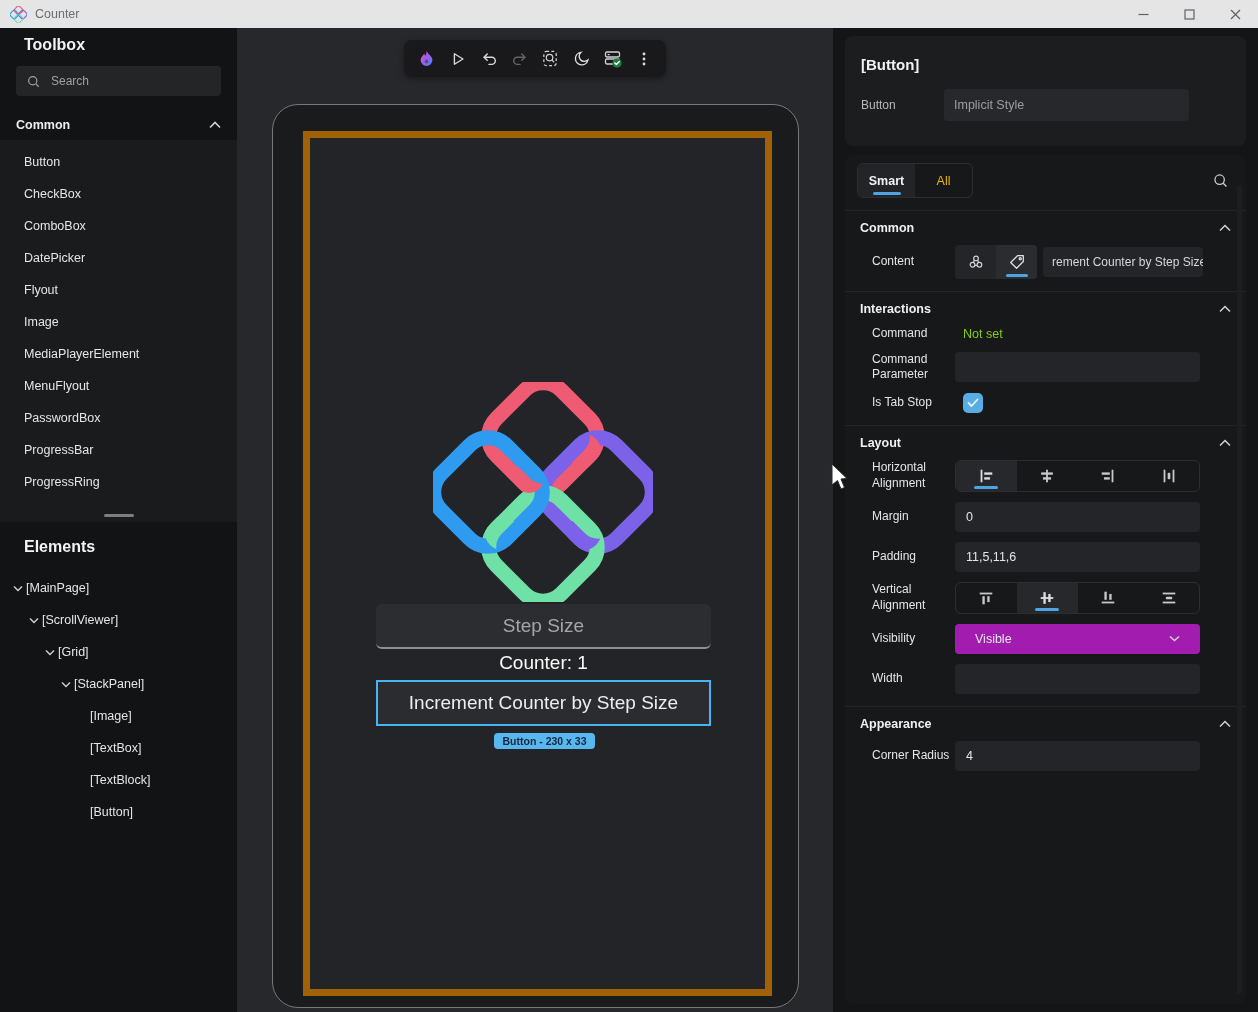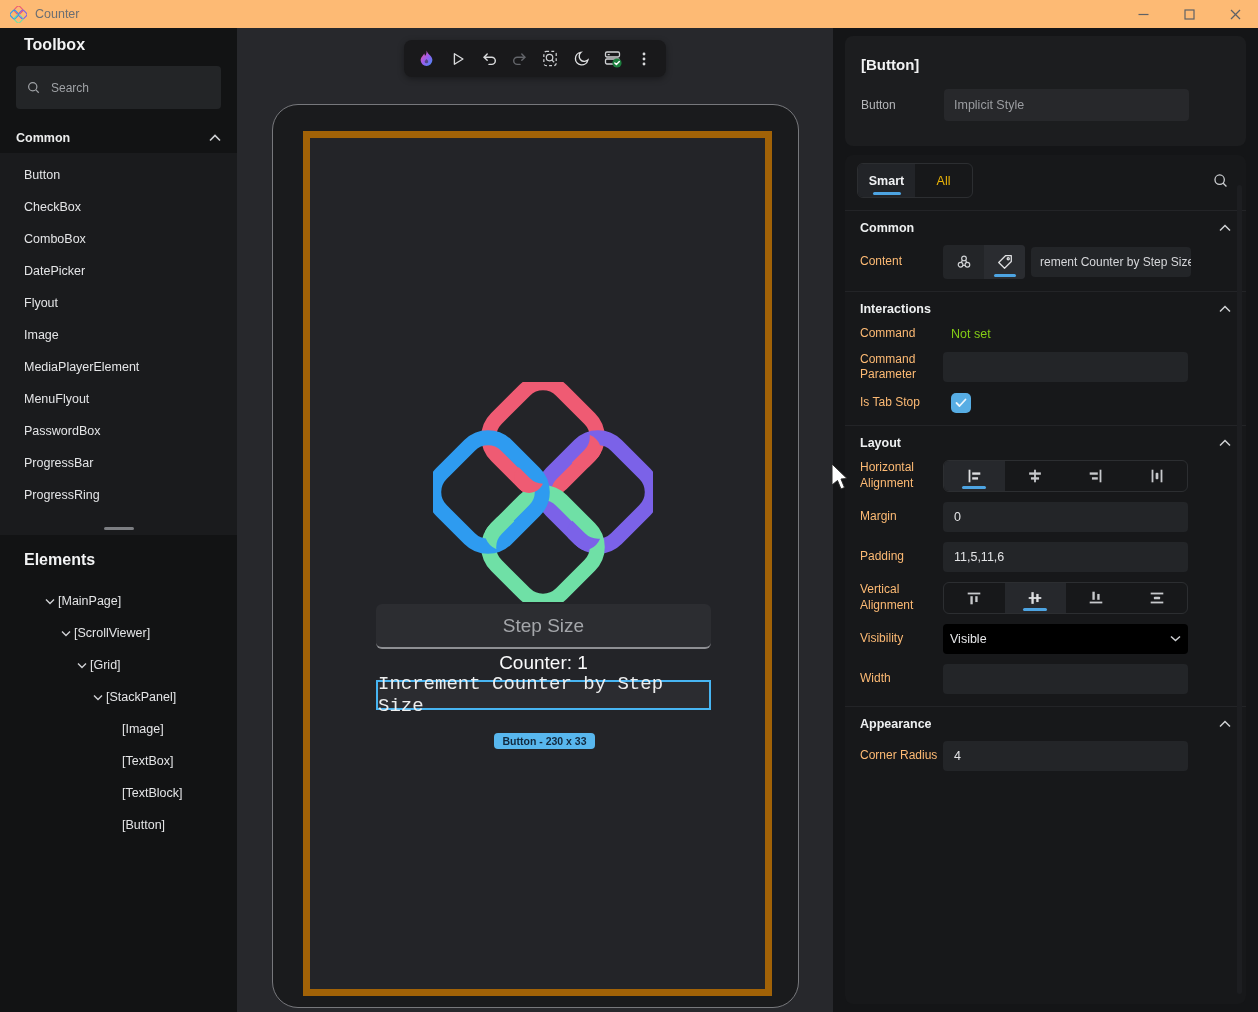--- a/index.html
+++ b/index.html
@@ -1,51 +1,51 @@
 <!DOCTYPE html>
 <html><head>
 <meta charset="utf-8">
 <style>
   * { margin:0; padding:0; box-sizing:border-box; }
   html,body { width:1258px; height:1012px; overflow:hidden; background:#0d0d0e;
     font-family:"Liberation Sans", sans-serif; }
   .app { position:relative; width:1258px; height:1012px; }
 
   
-  .titlebar { position:absolute; top:0; left:0; right:0; height:28px; background:#fdba74;
+  .titlebar { position:absolute; top:0; left:0; right:0; height:28px; background:#e5e5e5;
     display:flex; align-items:center; }
   .titlebar .app-icon { width:17px; height:17px; margin-left:10px; }
   .titlebar .title { margin-left:8px; font-size:12.5px; color:#6b6e72; }
   .win-controls { margin-left:auto; display:flex; height:100%; }
   .win-btn { width:46px; height:100%; display:flex; align-items:center; justify-content:center; }
   .win-btn svg { stroke:#5f6266; }
 
   
   .main { position:absolute; top:28px; left:0; right:0; bottom:0; display:flex; }
   .sidebar { width:237px; background:#121314; flex:none; display:flex; flex-direction:column; overflow:hidden; }
   .canvas { flex:1; position:relative; background:#27282c; overflow:hidden; }
   .inspector { width:425px; flex:none; background:#141517; position:relative; overflow:hidden; }
 
   
   .tb-title { font-size:16px; font-weight:bold; color:#f2f3f4; padding:8px 0 0 24px; }
-  .tb-search { margin:12px 16px 14px 16px; height:43px; background:#232527; border-radius:4px;
+  .tb-search { margin:12px 16px 14px 16px; height:30px; background:#232527; border-radius:4px;
     display:flex; align-items:center; padding:0 10px; }
   .tb-search svg { flex:none; }
   .tb-search input { background:transparent; border:none; outline:none; color:#cfd1d3;
     font-size:12px; margin-left:10px; width:140px; font-family:"Liberation Sans",sans-serif; }
   .tb-search input::placeholder { color:#9fa2a6; }
   .group-header { height:30px; display:flex; align-items:center; padding:0 16px; }
   .group-header .gh-label { font-size:12.5px; font-weight:bold; color:#eceded; }
   .group-header svg { margin-left:auto; }
   .tb-list { background:#1a1b1d; padding:6px 0 10px 0; }
   .tb-item { height:32px; line-height:32px; padding-left:24px; font-size:12.5px; color:#e4e5e7; cursor:default; }
   .splitter { height:14px; background:#1a1b1d; display:flex; align-items:center; justify-content:center; }
   .splitter .grip { width:30px; height:3px; border-radius:2px; background:#7c7e82; }
   .el-title { font-size:16px; font-weight:bold; color:#f2f3f4; padding:16px 0 10px 24px; }
-  .tree { padding-top:6px;padding-left:32px; }
+  .tree { padding-top:6px; }
   .tree-row { height:32px; display:flex; align-items:center; font-size:12.5px; color:#e4e5e7; }
   .tree-row .twisty { width:16px; display:flex; align-items:center; justify-content:center; flex:none; }
 
   
   .cv-toolbar { position:absolute; top:12px; left:50%; transform:translateX(-50%);
     background:#19191b; border-radius:8px; height:37px; display:flex; align-items:center;
     padding:0 9px; gap:4px; box-shadow:0 2px 6px rgba(0,0,0,.35); }
   .cv-btn { width:27px; height:29px; display:flex; align-items:center; justify-content:center; border-radius:5px; }
 
   
@@ -53,23 +53,23 @@
     border:1.5px solid #77787c; border-radius:26px; background:#1a1b1d; }
   .screen { position:absolute; left:30px; top:26px; width:469px; height:865px;
     border:7px solid #a16207; background:#232428; }
   .logo { position:absolute; left:123px; top:244px; width:220px; height:220px; }
   .dv-textbox { position:absolute; left:66px; top:466px; width:335px; height:45px;
     background:#2c2d31; border-radius:6px; border-bottom:2px solid #8e8f93;
     display:flex; align-items:center; justify-content:center;
     font-size:19px; color:#a4a6aa; }
   .dv-counter { position:absolute; left:66px; top:514px; width:335px; text-align:center;
     font-size:19px; color:#fbfbfc; }
-  .dv-button { position:absolute; left:66px; top:542px; width:335px; height:30px;
+  .dv-button { position:absolute; left:66px; top:542px; width:335px; height:46px;
     background:#2b2c30; border:2px solid #47b5f2; display:flex; align-items:center;
-    justify-content:center; font-size:19px; color:#eceded;font-family:Liberation Mono, monospace; }
+    justify-content:center; font-size:19px; color:#eceded; }
   .dv-badge { position:absolute; left:0; top:595px; width:469px; display:flex; justify-content:center; }
   .dv-badge span { background:#58b7ee; color:#12283d; font-size:10.5px; padding:2px 8px;
     border-radius:4px; font-weight:bold; }
 
   
   .card { position:absolute; left:12px; right:12px; background:#1c1d1f; border-radius:8px; }
   .card.header-card { top:8px; height:110px; }
   .card.props-card { top:127px; bottom:8px; background:#17181a; }
   .hdr-name { font-size:15px; font-weight:bold; color:#f1f2f3; padding:20px 0 0 16px; }
   .hdr-style-row { display:flex; align-items:center; margin:16px 16px 0 16px; }
@@ -85,21 +85,21 @@
   .tab.active::after { content:""; position:absolute; bottom:2px; left:50%; transform:translateX(-50%);
     width:28px; height:3px; border-radius:2px; background:#4da4e2; }
   .tabs-row .search-btn { margin-left:auto; width:28px; height:28px; display:flex; align-items:center; justify-content:center; }
 
   .section { border-top:1px solid #232427; margin-top:12px; padding:0 15px; }
   .section:first-of-type { border-top:none; }
   .sec-header { height:34px; display:flex; align-items:center; }
   .sec-title { font-size:12.5px; font-weight:bold; color:#eef0f1; }
   .sec-header svg { margin-left:auto; }
   .prow { display:flex; align-items:center; margin-bottom:10px; }
-  .prow .lbl { width:83px; flex:none; font-size:12px; color:#fdba74; line-height:1.3; }
+  .prow .lbl { width:83px; flex:none; font-size:12px; color:#e5e5e5; line-height:1.3;margin-left:12px; }
   .tinput { width:245px; height:30px; background:#232528; border-radius:4px; display:flex;
     align-items:center; padding:0 11px; font-size:12.5px; color:#e3e4e6; overflow:hidden; white-space:nowrap; }
   .value-text { font-size:12.5px; color:#84cc16; padding-left:8px; }
 
   .content-ctrls { display:flex; align-items:center; gap:6px;justify-content:flex-end; }
   .toggle-group { display:flex; background:#232528; border-radius:4px; overflow:hidden; height:34px; }
   .tg-btn { width:41px; display:flex; align-items:center; justify-content:center; position:relative; }
   .tg-btn.active { background:#2a2c30; }
   .tg-btn.active::after { content:""; position:absolute; bottom:2px; left:50%; transform:translateX(-50%);
     width:22px; height:3px; border-radius:2px; background:#4da4e2; }
@@ -108,22 +108,22 @@
 
   .checkbox { width:20px; height:20px; background:#57ade4; border-radius:5px; margin-left:8px;
     display:flex; align-items:center; justify-content:center; }
 
   .seg { display:flex; border:1px solid #2c2e31; border-radius:6px; overflow:hidden; width:245px; height:32px; }
   .seg-btn { flex:1; display:flex; align-items:center; justify-content:center; position:relative; }
   .seg-btn.active { background:#26282c; }
   .seg-btn.active::after { content:""; position:absolute; bottom:2px; left:50%; transform:translateX(-50%);
     width:24px; height:3px; border-radius:2px; background:#4da4e2; }
 
-  .select { width:245px; height:30px; background:#000000; border-radius:4px; display:flex;
-    align-items:center; padding:0 7px; font-size:12.5px; color:#e6e7e9; }
+  .select { width:245px; height:30px; background:#a21caf; border-radius:4px; display:flex;
+    align-items:center; padding:0 20px; font-size:12.5px; color:#e6e7e9; }
   .select svg { margin-left:auto; }
 
   .scroll-track { position:absolute; top:30px; bottom:10px; right:4px; width:5px; border-radius:3px; background:#1d1e21; }
 
   .cursor { position:absolute; left:830px; top:463px; width:20px; height:30px; z-index:50; pointer-events:none; }
 </style>
 </head>
 <body>
 
 <svg width="0" height="0" style="position:absolute">

